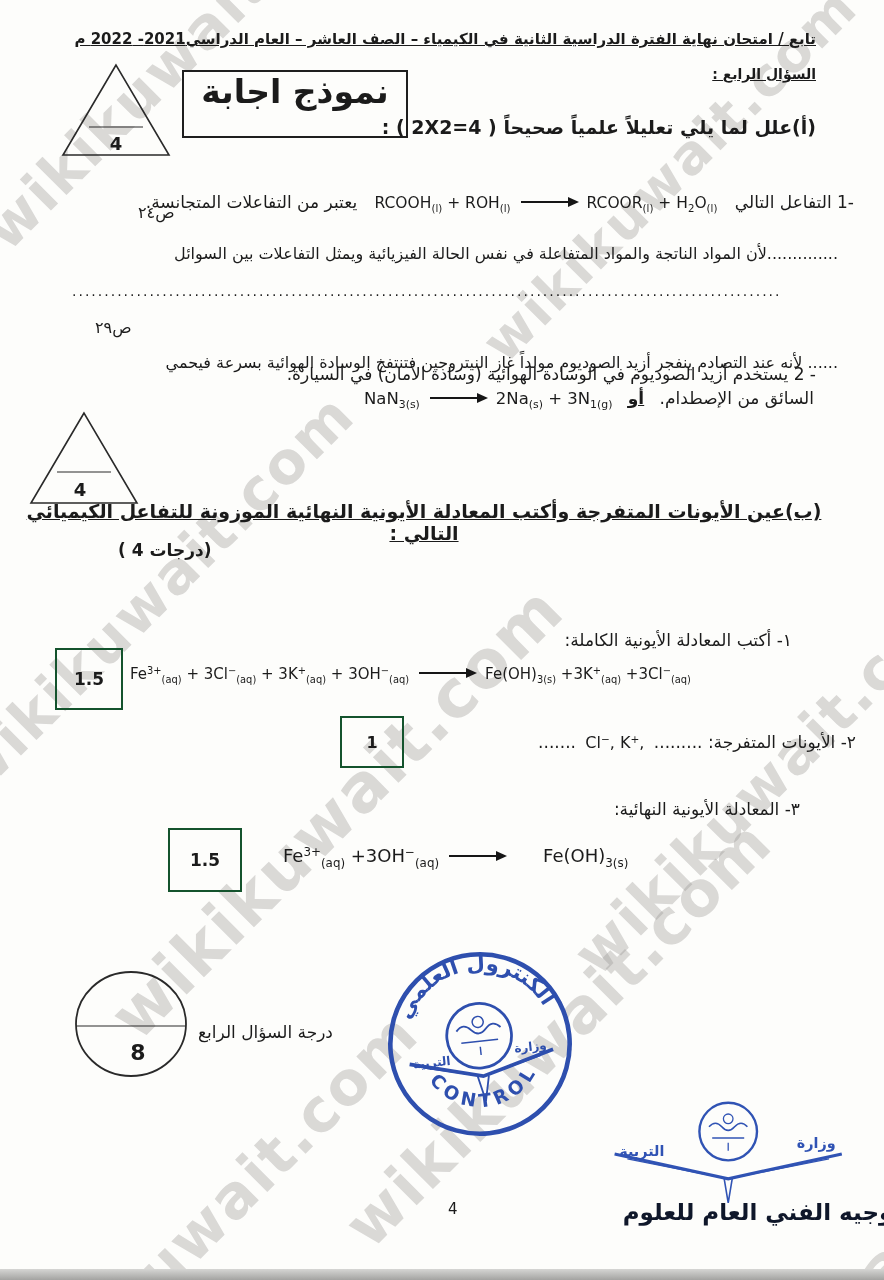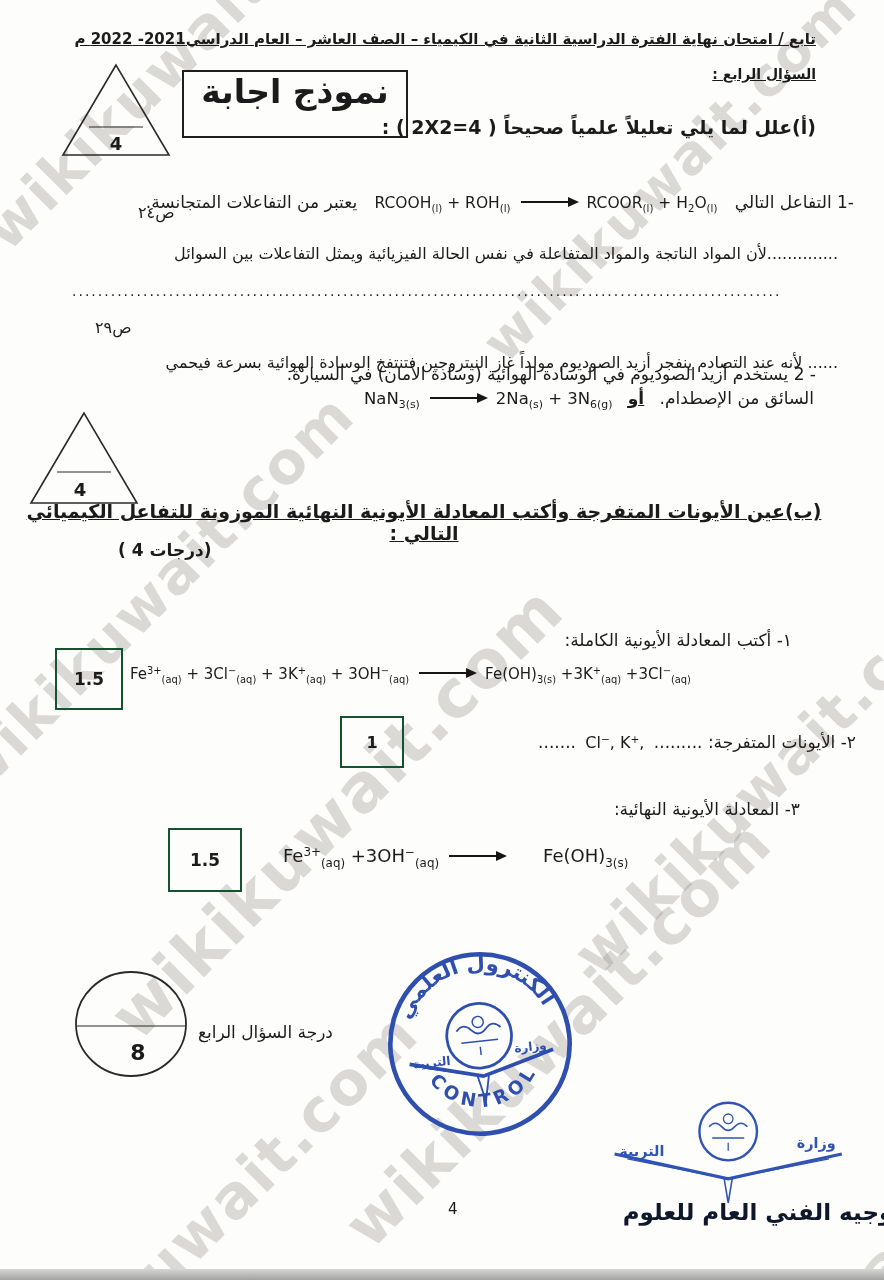--- a/index.html
+++ b/index.html
@@ -112,21 +112,21 @@
       <span> </span>
       <span>يستخدم أزيد الصوديوم في الوسادة الهوائية (وسادة الأمان) في السيارة.</span>
     </div>
     <div class="abs rtl pageref" style="left:95px;top:318px;">ص٢٩</div>
 
     <div class="abs rtl small" style="top:353px;right:46px;">...... لأنه عند التصادم ينفجر أزيد الصوديوم مولداً غاز النيتروجين فتنتفخ الوسادة الهوائية بسرعة فيحمي</div>
 
     <div class="abs rtl line" style="top:388px;right:70px;">
       <span>السائق من الإصطدام.</span>
       <span class="u b" style="margin:8px 10px;">أو</span>
-      <span class="eq" style="font-size:16.5px;"><span>NaN</span><sub>3(s)</sub><span class="rxn-arrow"></span><span>2Na</span><sub>(s)</sub><span> + 3N</span><sub>6(g)</sub></span>
+      <span class="eq" style="font-size:16.5px;"><span>NaN</span><sub>3(s)</sub><span class="rxn-arrow"></span><span>2Na</span><sub>(s)</sub><span> + 3N</span><sub>1(g)</sub></span>
     </div>
 
     <svg class="abs" style="left:24px;top:408px;" width="120" height="100" viewBox="0 0 116 100">
       <polygon points="58,5 5,95 111,95" fill="none" stroke="#2a2a2a" stroke-width="1.6"></polygon>
       <line x1="31" y1="64" x2="85" y2="64" stroke="#2a2a2a" stroke-width="1.2"></line>
       <text x="54" y="88" text-anchor="middle" font-size="18" font-weight="bold" fill="#1b1b1b">4</text>
     </svg>
 
     <div class="abs rtl partb">(ب)عين الأيونات المتفرجة وأكتب المعادلة الأيونية النهائية الموزونة للتفاعل الكيميائي التالي :</div>
     <div class="abs marksb"><span class="ltr">( 4 درجات)</span></div>

